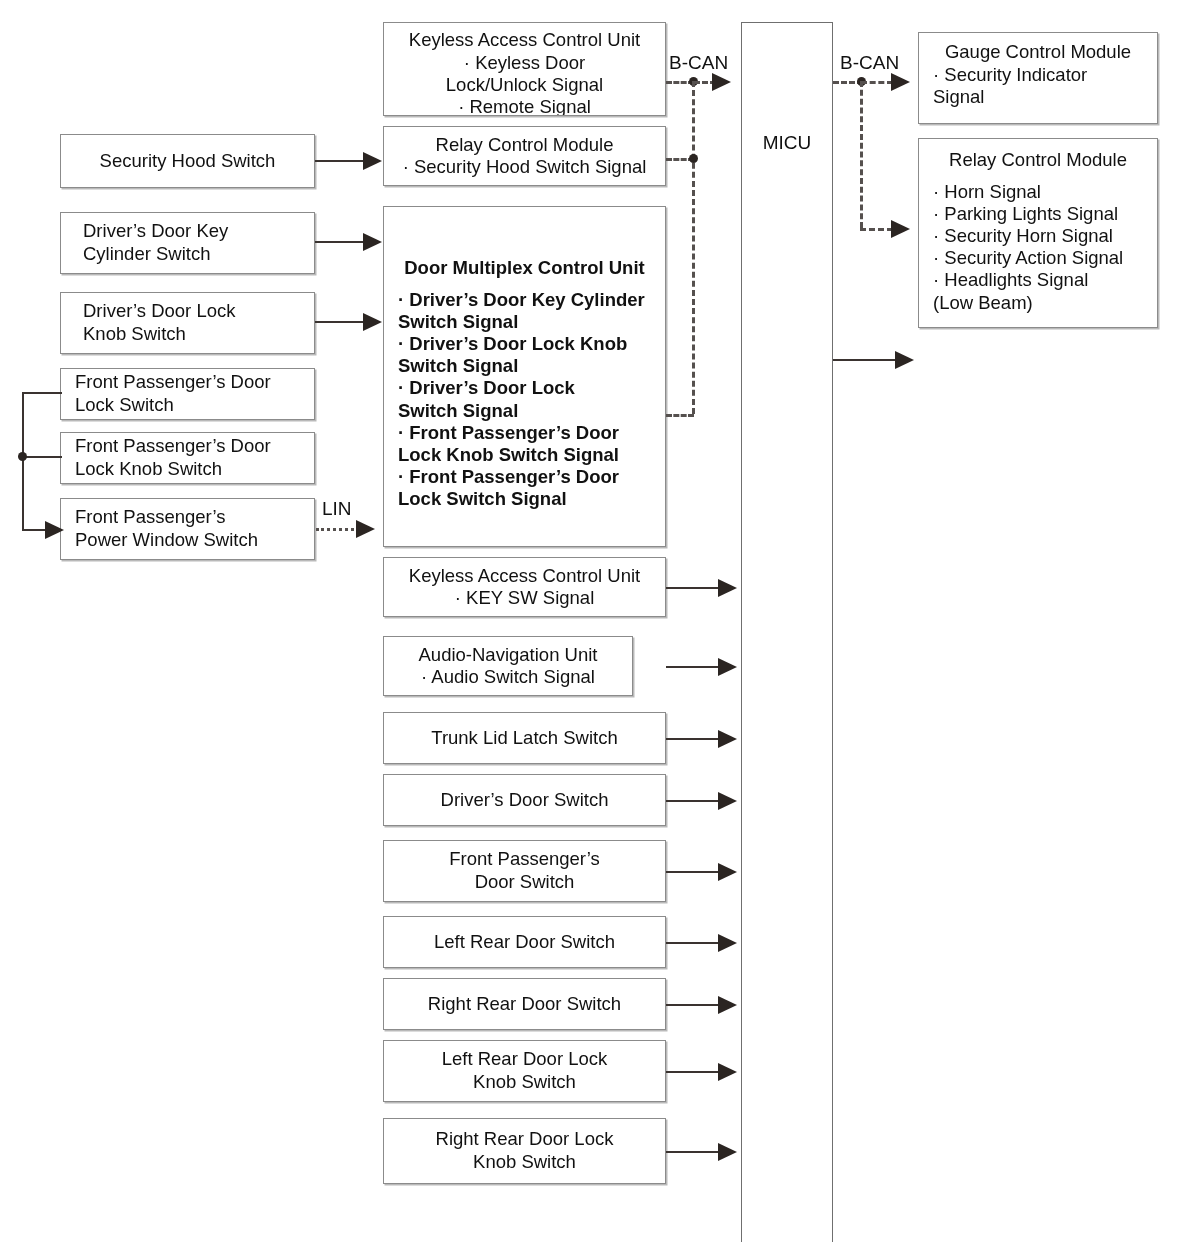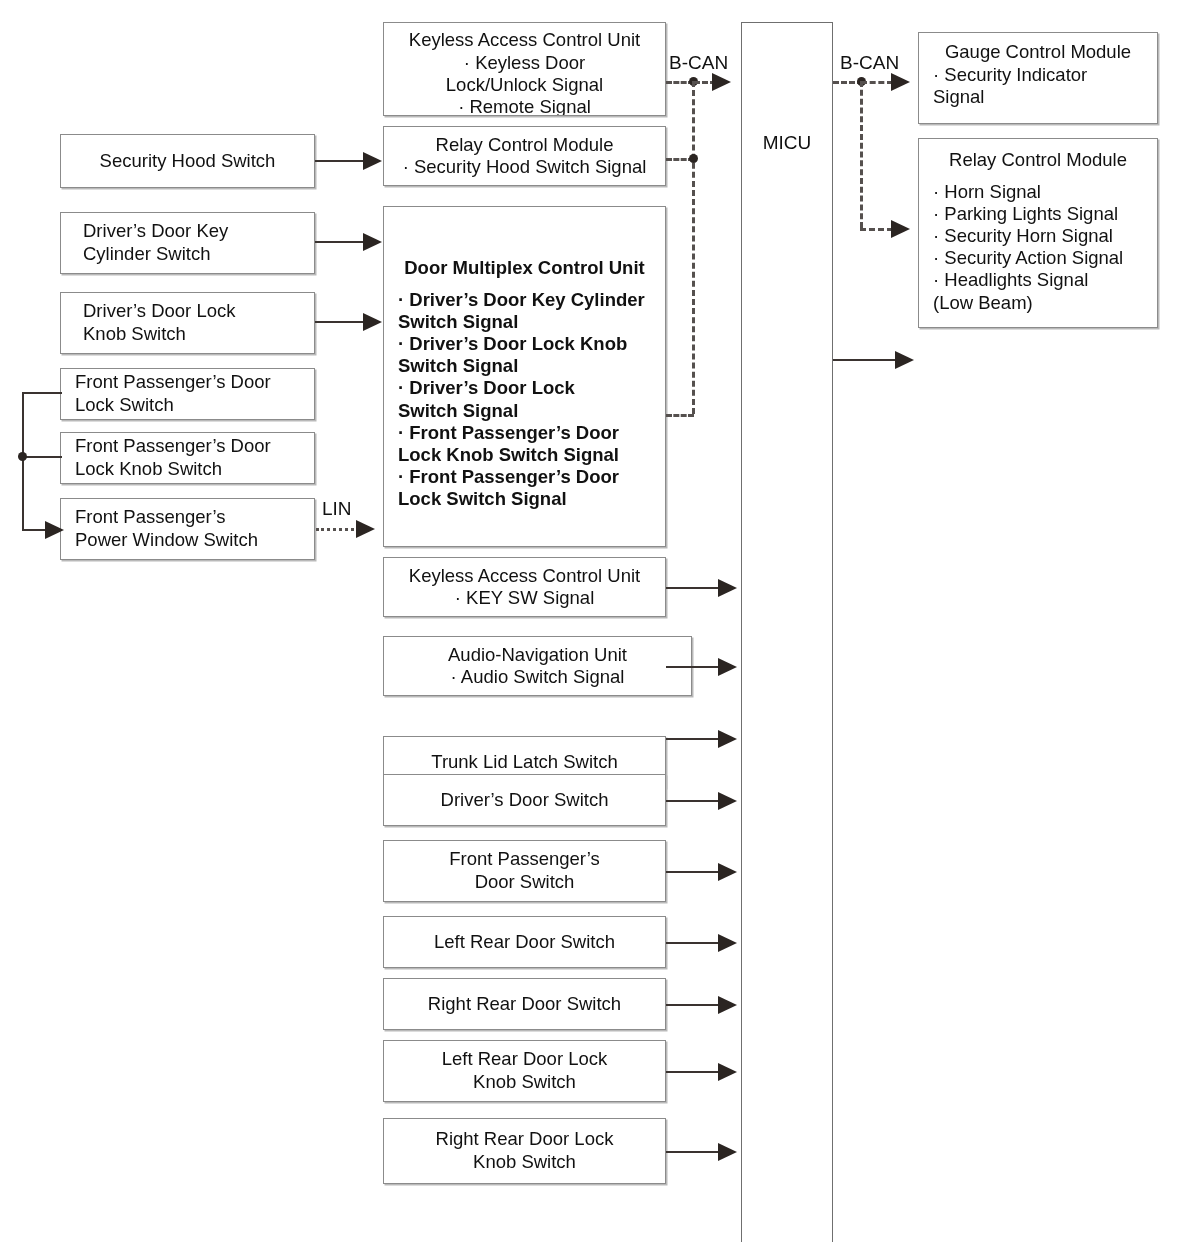--- a/index.html
+++ b/index.html
@@ -122,26 +122,26 @@
 Lock Knob Switch Signal
 · Front Passenger’s Door
 Lock Switch Signal</div>
   </div>
 
   <div class="box" style="left:383px;top:557px;width:283px;height:60px;">
     <div class="title">Keyless Access Control Unit</div>
     <div class="sub center">· KEY SW Signal</div>
   </div>
 
-  <div class="box" style="left:383px;top:636px;width:309px;height:60px;">
+  <div class="box" style="left:383px;top:636px;width:250px;height:60px;">
     <div class="title">Audio-Navigation Unit</div>
     <div class="sub center">· Audio Switch Signal</div>
   </div>
 
-  <div class="box" style="left:383px;top:712px;width:283px;height:52px;margin-top:24px;">
+  <div class="box" style="left:383px;top:712px;width:283px;height:52px;">
     <div class="title">Trunk Lid Latch Switch</div>
   </div>
 
   <div class="box" style="left:383px;top:774px;width:283px;height:52px;">
     <div class="title">Driver’s Door Switch</div>
   </div>
 
   <div class="box" style="left:383px;top:840px;width:283px;height:62px;">
     <div class="title">Front Passenger’s
 Door Switch</div>

